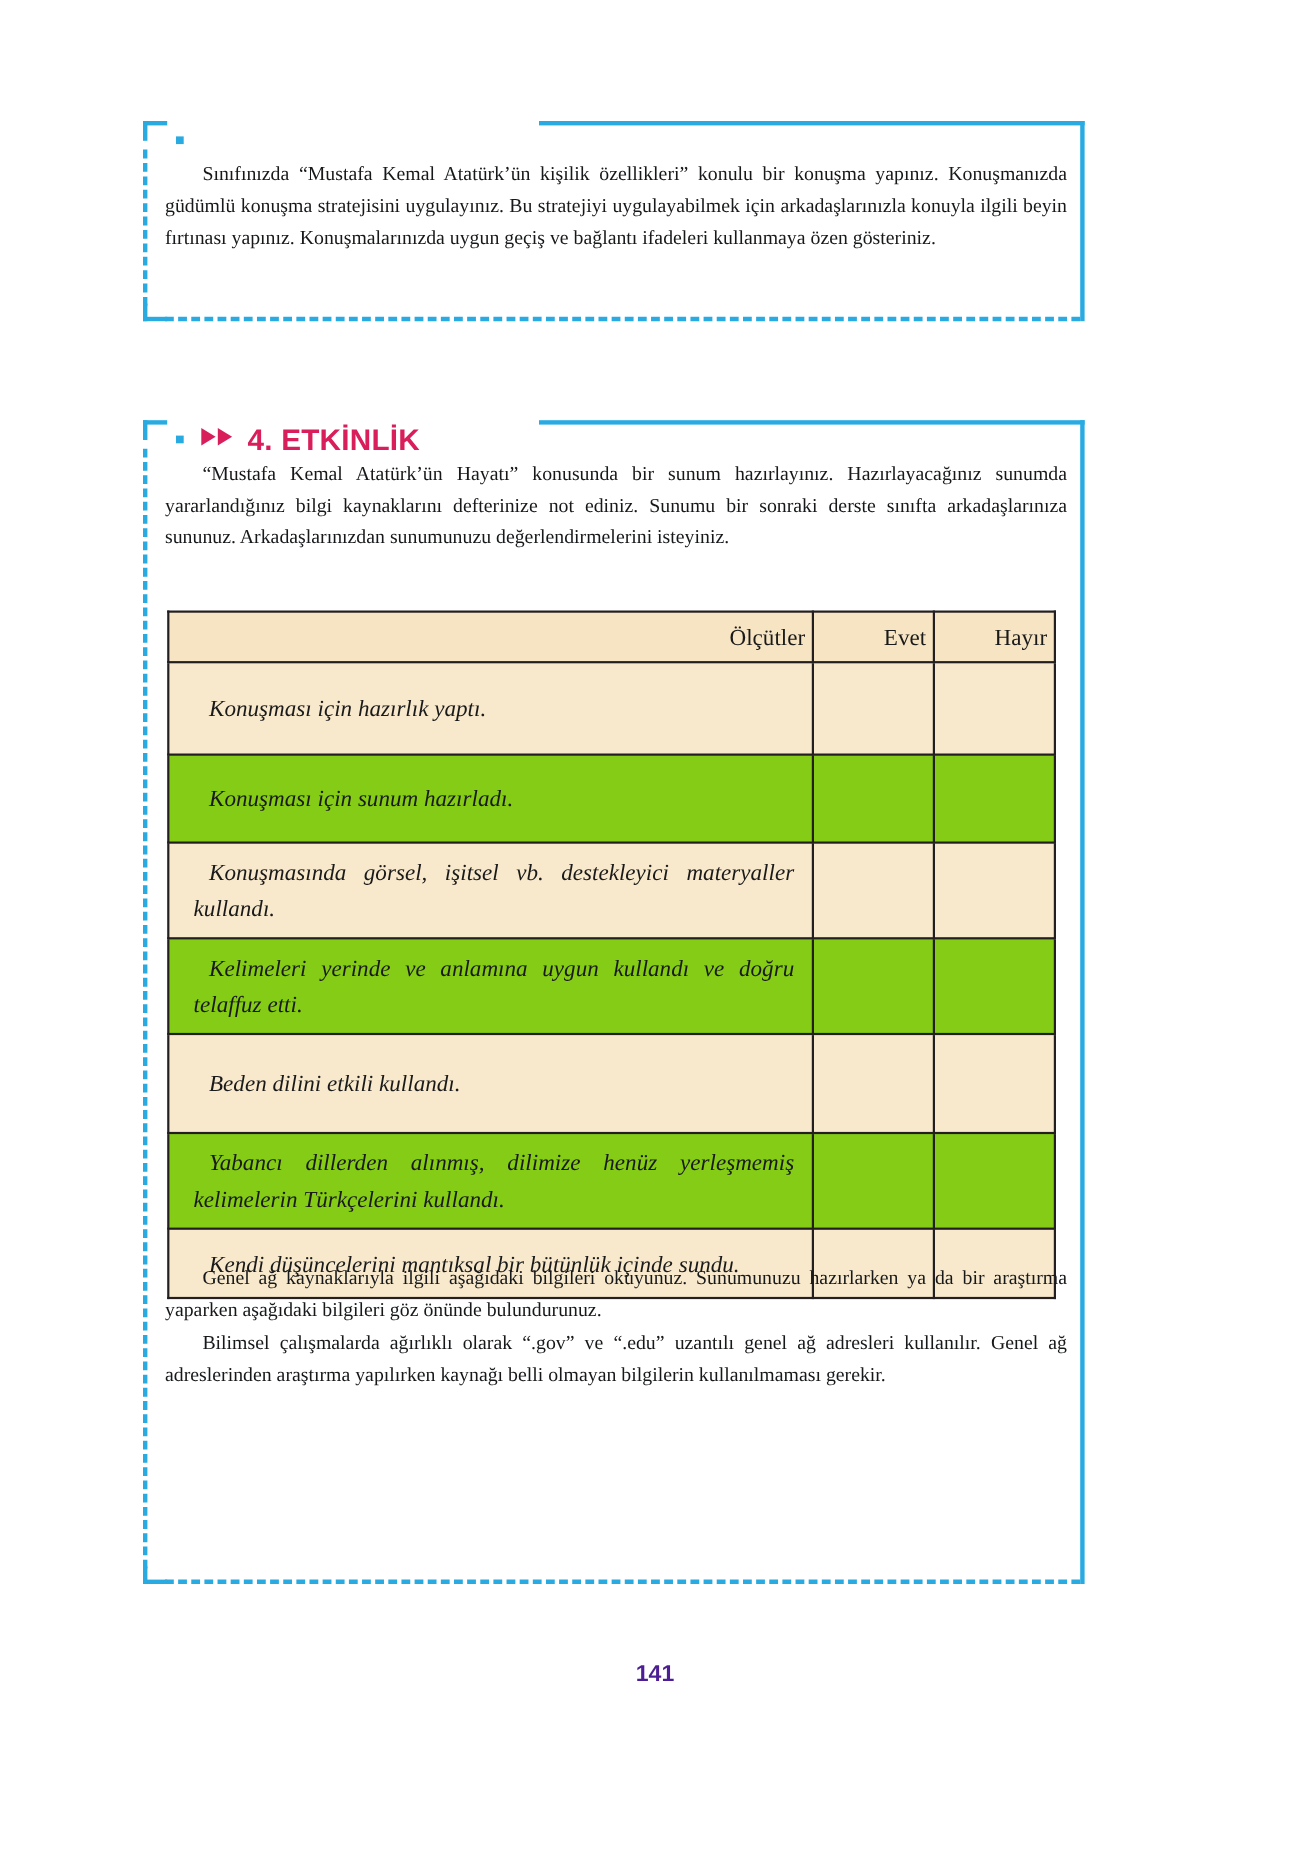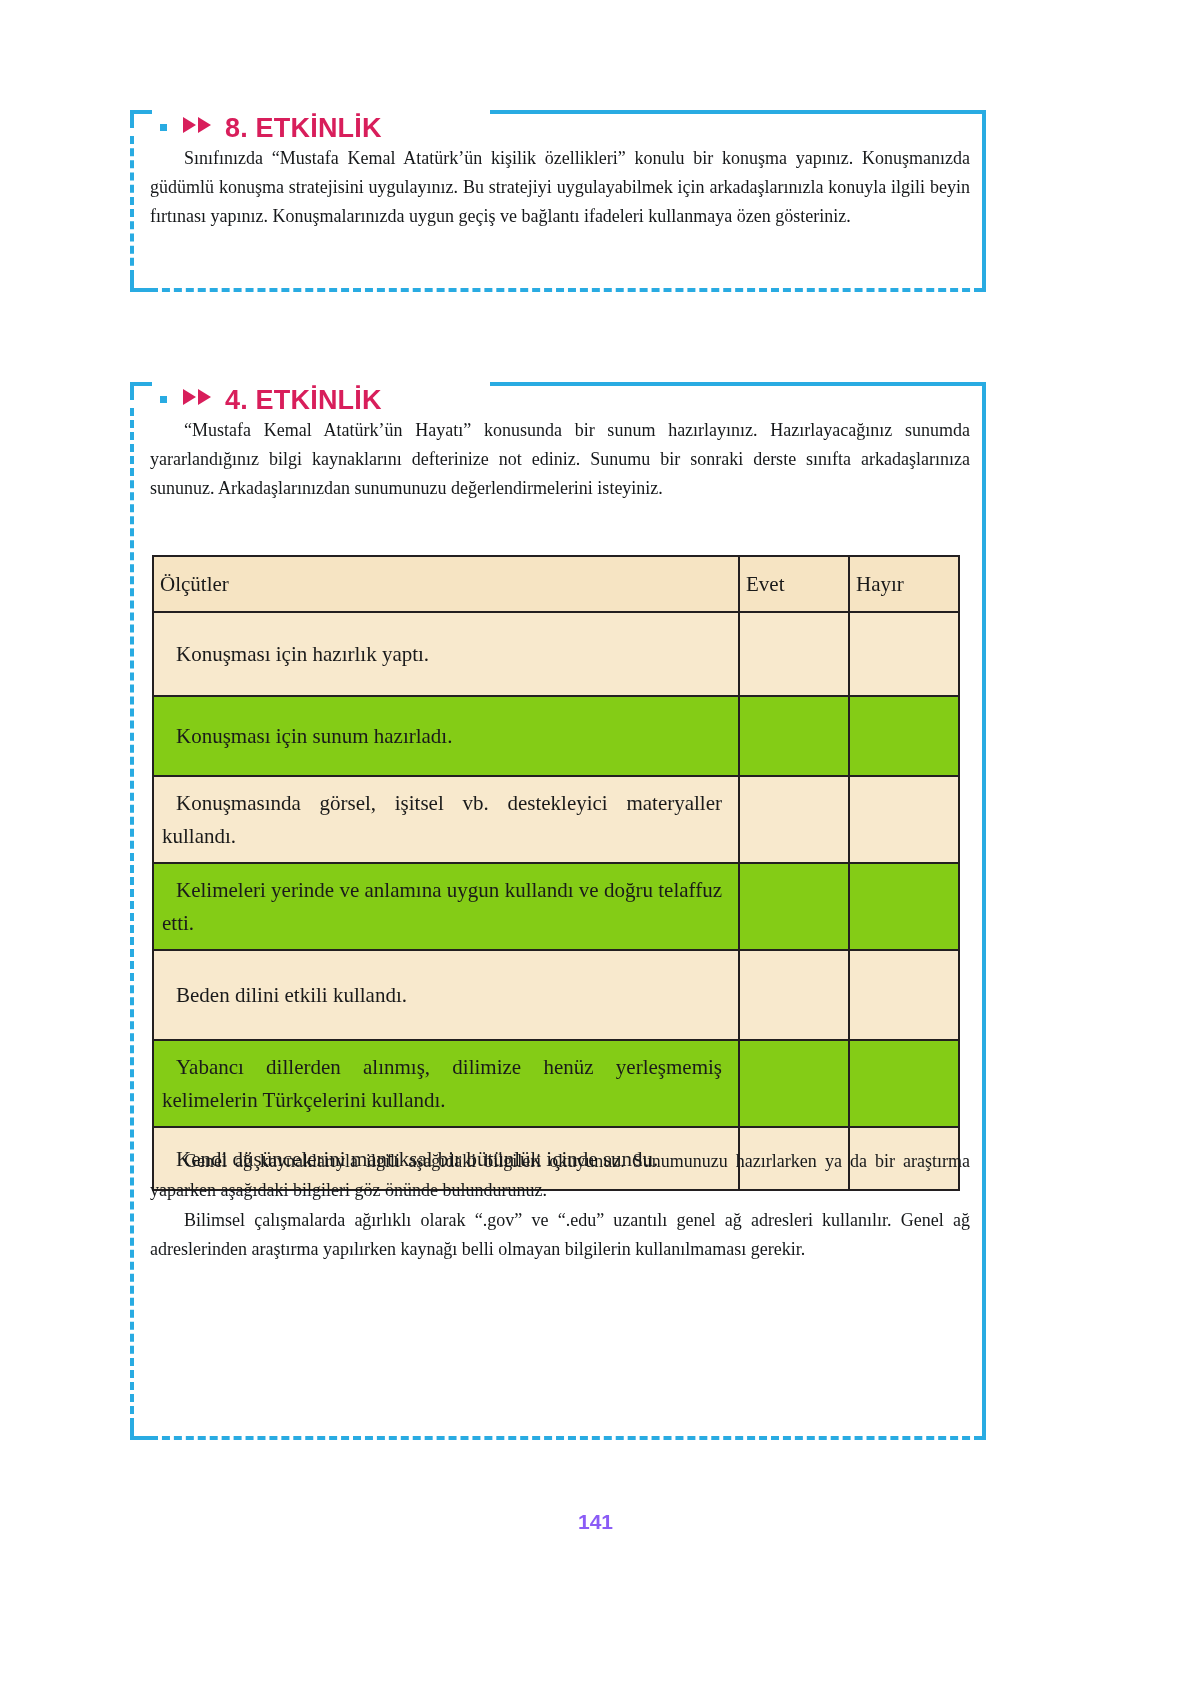--- a/index.html
+++ b/index.html
@@ -134,72 +134,64 @@
     font-size: 21px;
     table-layout: fixed;
   }
   .criteria-table th,
   .criteria-table td {
     border: 2px solid #231f20;
     vertical-align: middle;
     box-sizing: border-box;
   }
   .criteria-table th {
-    text-align: left;
+    text-align: right;
     font-weight: normal;
     background: #f6e4c3;
-    height: 56px;
+    height: 46px;
     padding: 4px 6px;
   }
   .criteria-table td.crit {
-    padding: 10px 16px 10px 8px;
+    padding: 10px 16px 10px 22px;
     text-align: justify;
     text-indent: 14px;
     line-height: 1.55;
+    font-style: italic;
   }
   .criteria-table tr.shade td { background: #f8e9cd; }
   .criteria-table tr.light td { background: #84cc16; }
   .criteria-table td.mark { background: inherit; }
 
   
   .page-number {
     position: absolute;
     left: 0;
     right: 0;
     text-align: center;
     font-family: "Liberation Sans", "DejaVu Sans", sans-serif;
     font-weight: bold;
     font-size: 21px;
-    color: #8b5cf6;
+    color: #4c1d95;
   }
 </style>
 </head>
 <body>
 
 <div class="page">
 
   <div class="activity" style="left:130px; top:110px; width:856px; height:182px;">
 
     <div class="frame-corner-tl"></div>
     <div class="dot-sep"></div>
     <div class="frame-top" style="left:360px; right:0;"></div>
     <div class="frame-right"></div>
     <div class="frame-left" style="top:26px; bottom:14px;"></div>
     <div class="frame-bottom" style="left:20px; right:4px;"></div>
     <div class="frame-corner-bl"></div>
 
-    <div class="activity-title">
-      <span class="arrows">
-        <svg width="34" height="20" viewBox="0 0 34 20" aria-hidden="true">
-          <polygon points="1,2 14,10 1,18" fill="#d81e5b"></polygon>
-          <polygon points="16,2 29,10 16,18" fill="#d81e5b"></polygon>
-        </svg>
-      </span>
-      <span class="label">8. ETKİNLİK</span>
-    </div>
 
     <div class="body-text" style="left:20px; top:34px; width:820px;">
       <p>Sınıfınızda “Mustafa Kemal Atatürk’ün kişilik özellikleri” konulu bir konuşma yapınız. Konuşmanızda güdümlü konuşma stratejisini uygulayınız. Bu stratejiyi uygulayabilmek için arkadaşlarınızla konuyla ilgili beyin fırtınası yapınız. Konuşmalarınızda uygun geçiş ve bağlantı ifadeleri kullanmaya özen gösteriniz.</p>
     </div>
   </div>
 
   <div class="activity" style="left:130px; top:382px; width:856px; height:1058px;">
 
     <div class="frame-corner-tl"></div>
     <div class="dot-sep"></div>

